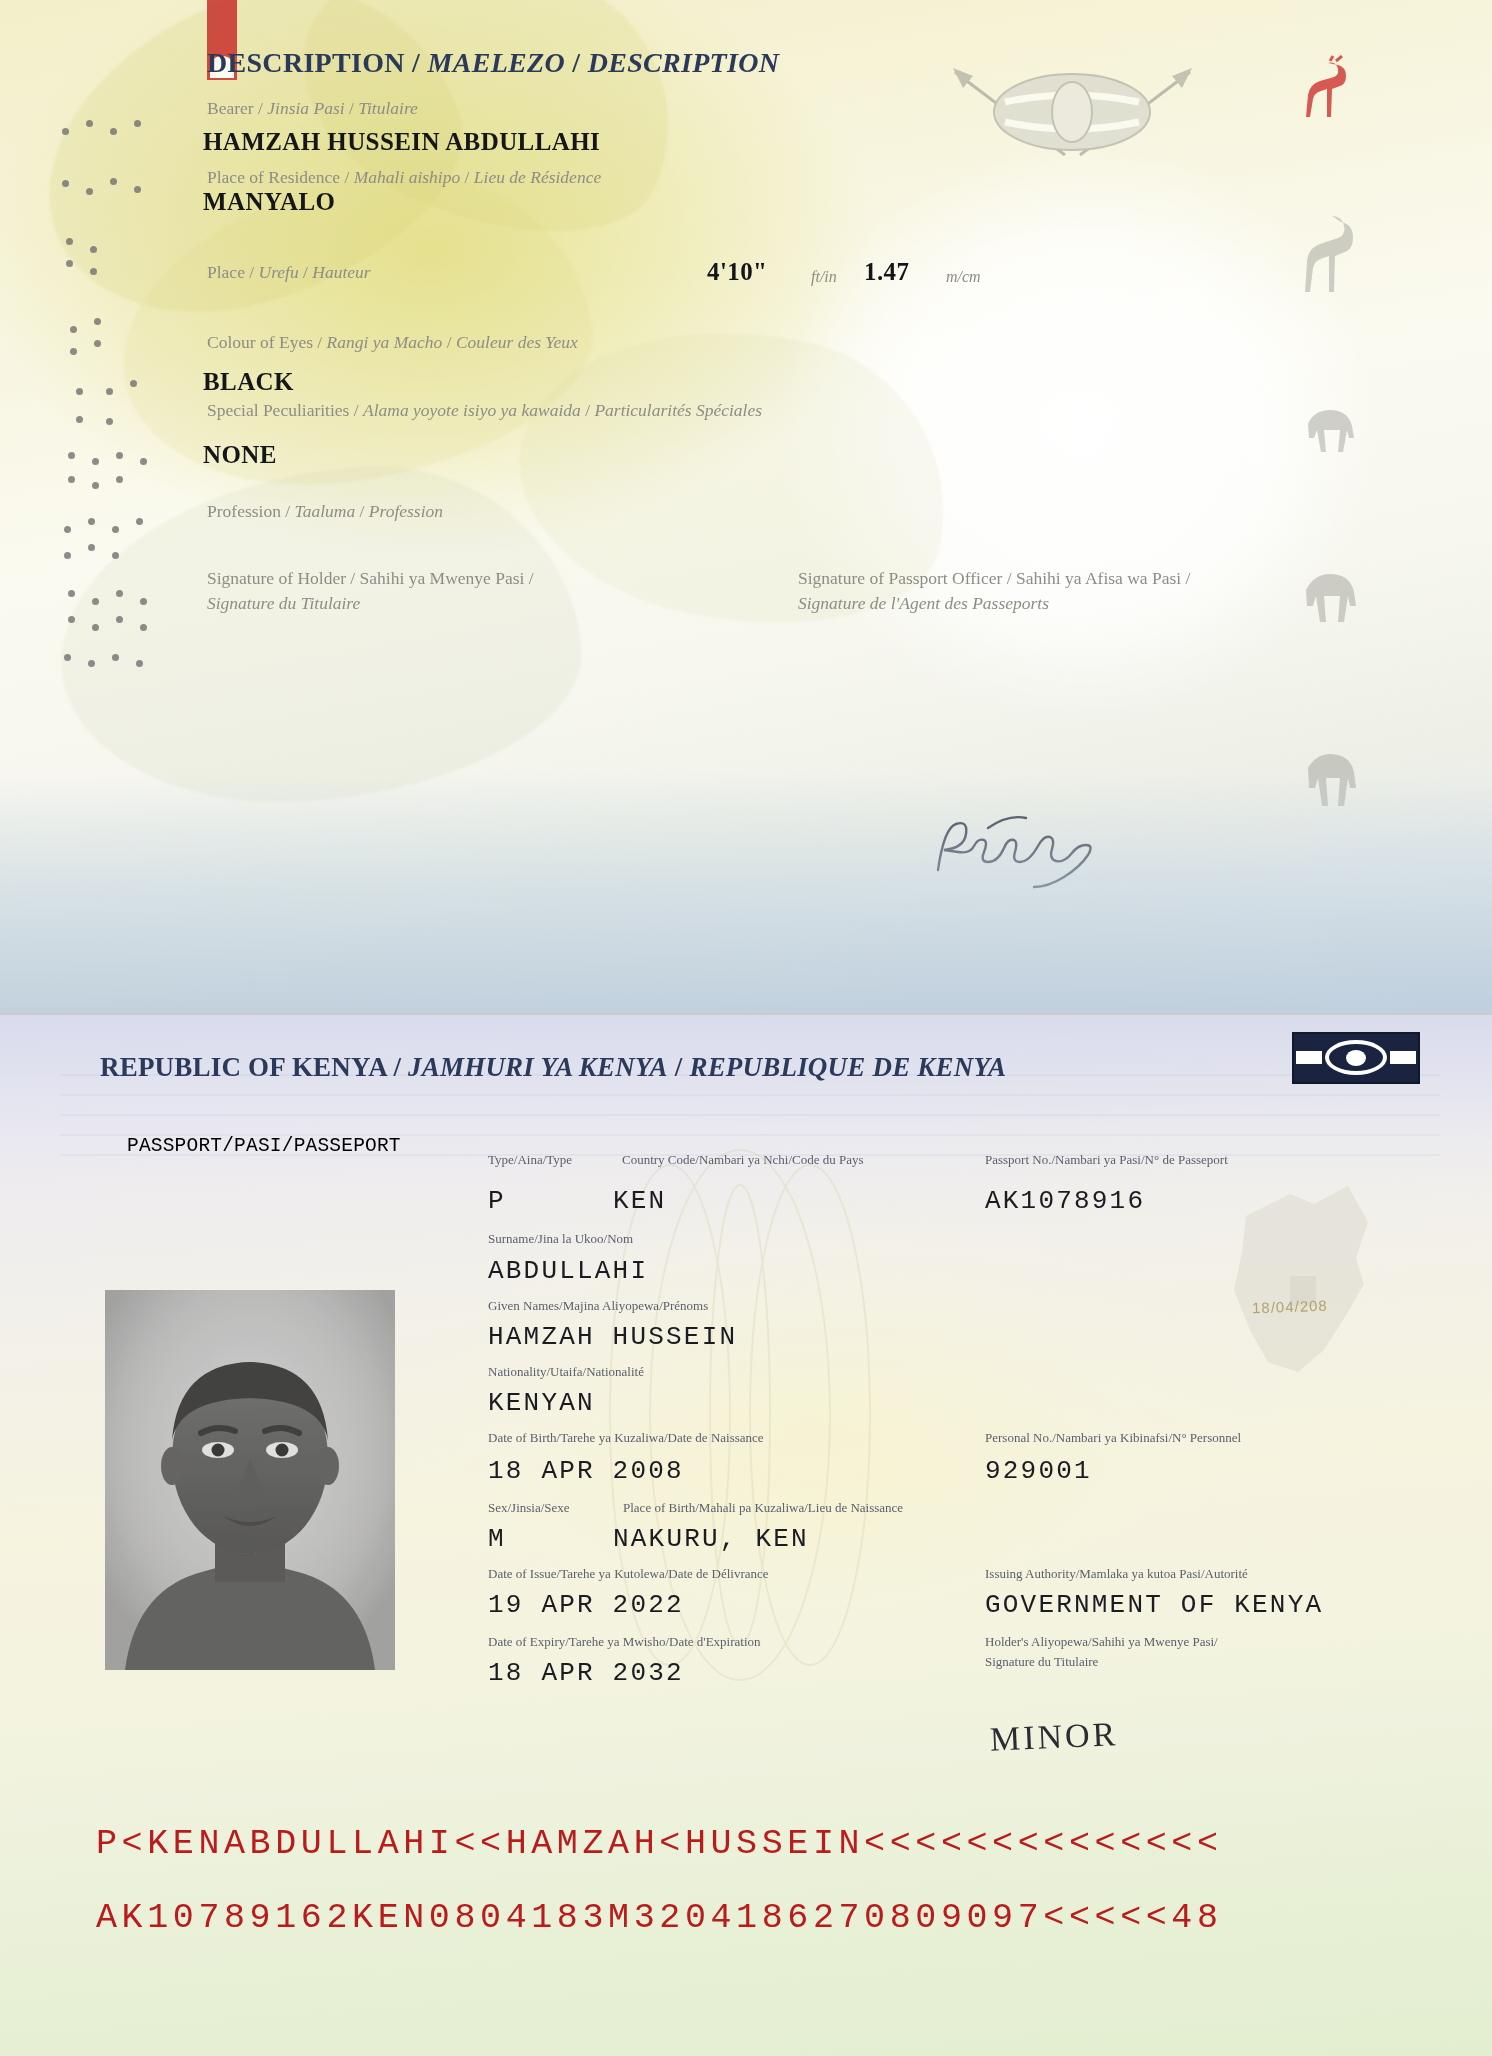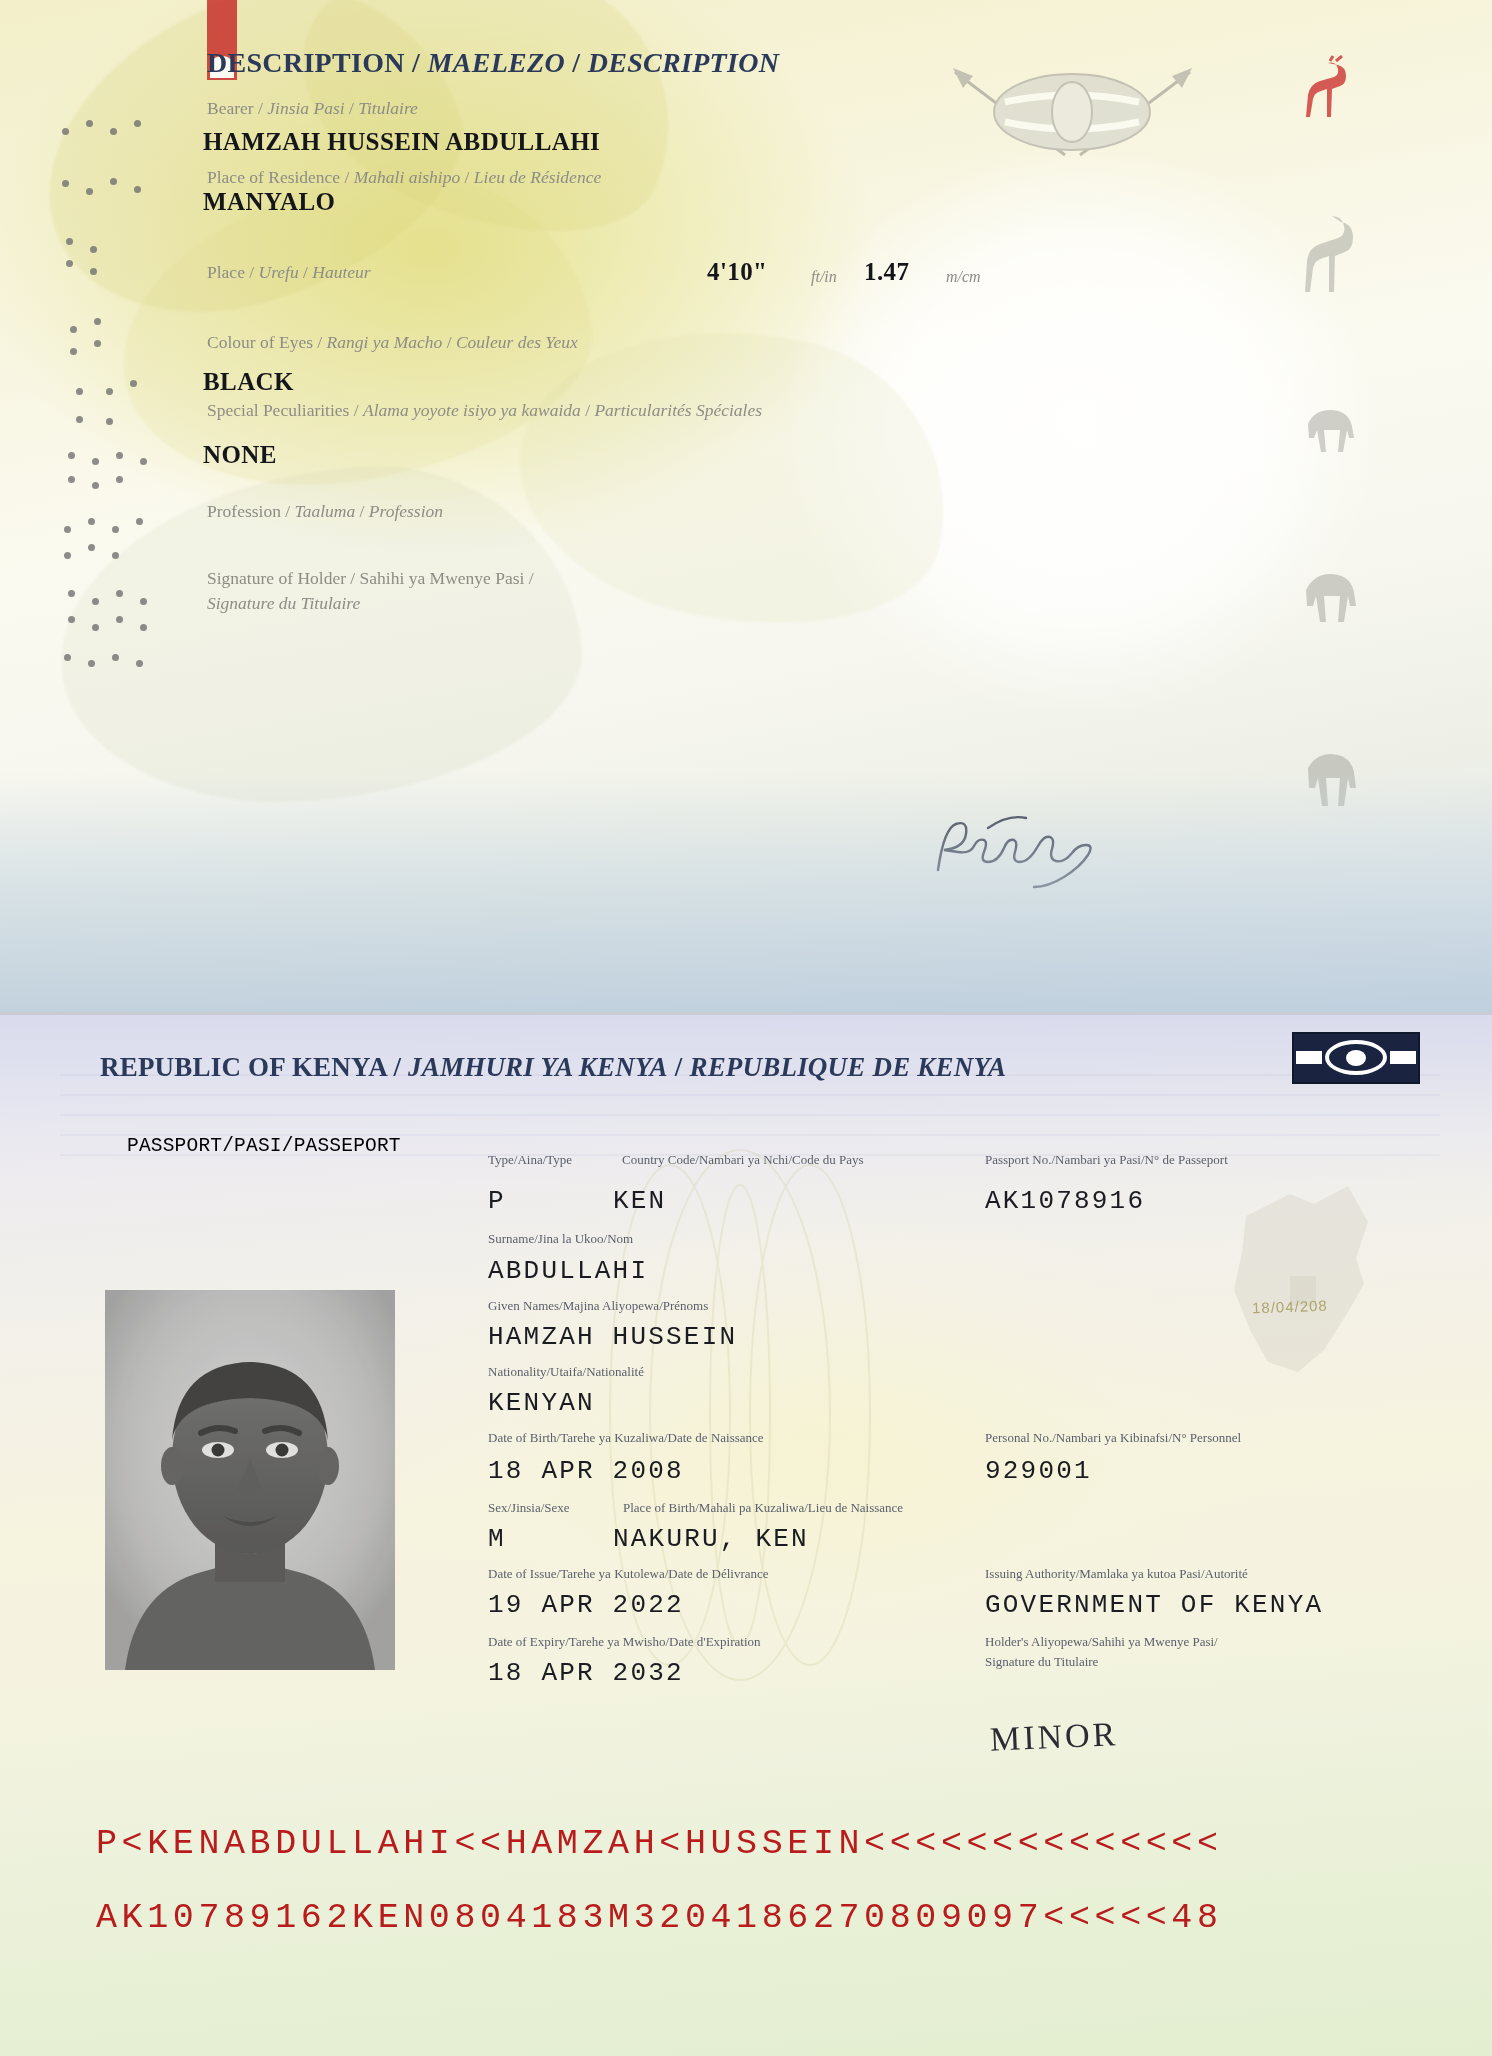--- a/index.html
+++ b/index.html
@@ -415,20 +415,24 @@
       <span>Profession</span>
       <span> / </span><span class="ital">Taaluma</span>
       <span> / </span><span class="ital">Profession</span>
     </div>
     <div class="fld-value" style="left:203px; top:533px;"></div>
 
     <div class="sig-label" style="left:207px; top:566px;">
       <span>Signature of Holder / Sahihi ya Mwenye Pasi /</span><br>
       <span class="ital">Signature du Titulaire</span>
     </div>
+    <div class="sig-label" style="left:798px; top:566px;">
+      <span>Signature of Passport Officer / Sahihi ya Afisa wa Pasi /</span><br>
+      <span class="ital">Signature de l'Agent des Passeports</span>
+    </div>
 
     <svg class="officer-sig" viewBox="0 0 260 90">
       <g fill="none" stroke="#3a3f4d" stroke-width="2.4" stroke-linecap="round">
         <path d="M8 70 q6 -42 18 -46 q12 -4 10 10 q-2 14 -22 16 q0 0 14 2 q12 2 16 -6 q4 -8 10 -6 q4 2 0 12 q-4 10 4 10 q10 0 16 -14 q4 -10 10 -8 q4 2 1 12 q-3 10 5 10 q9 0 18 -16 q6 -11 12 -9 q5 2 2 12 q-3 10 4 12 q8 2 16 -8 q6 -8 14 -8 q8 0 2 10 q-8 12 -24 22 q-16 10 -30 10"></path>
         <path d="M58 28 q20 -14 38 -10"></path>
       </g>
     </svg>
 
   </div>
 </div>

